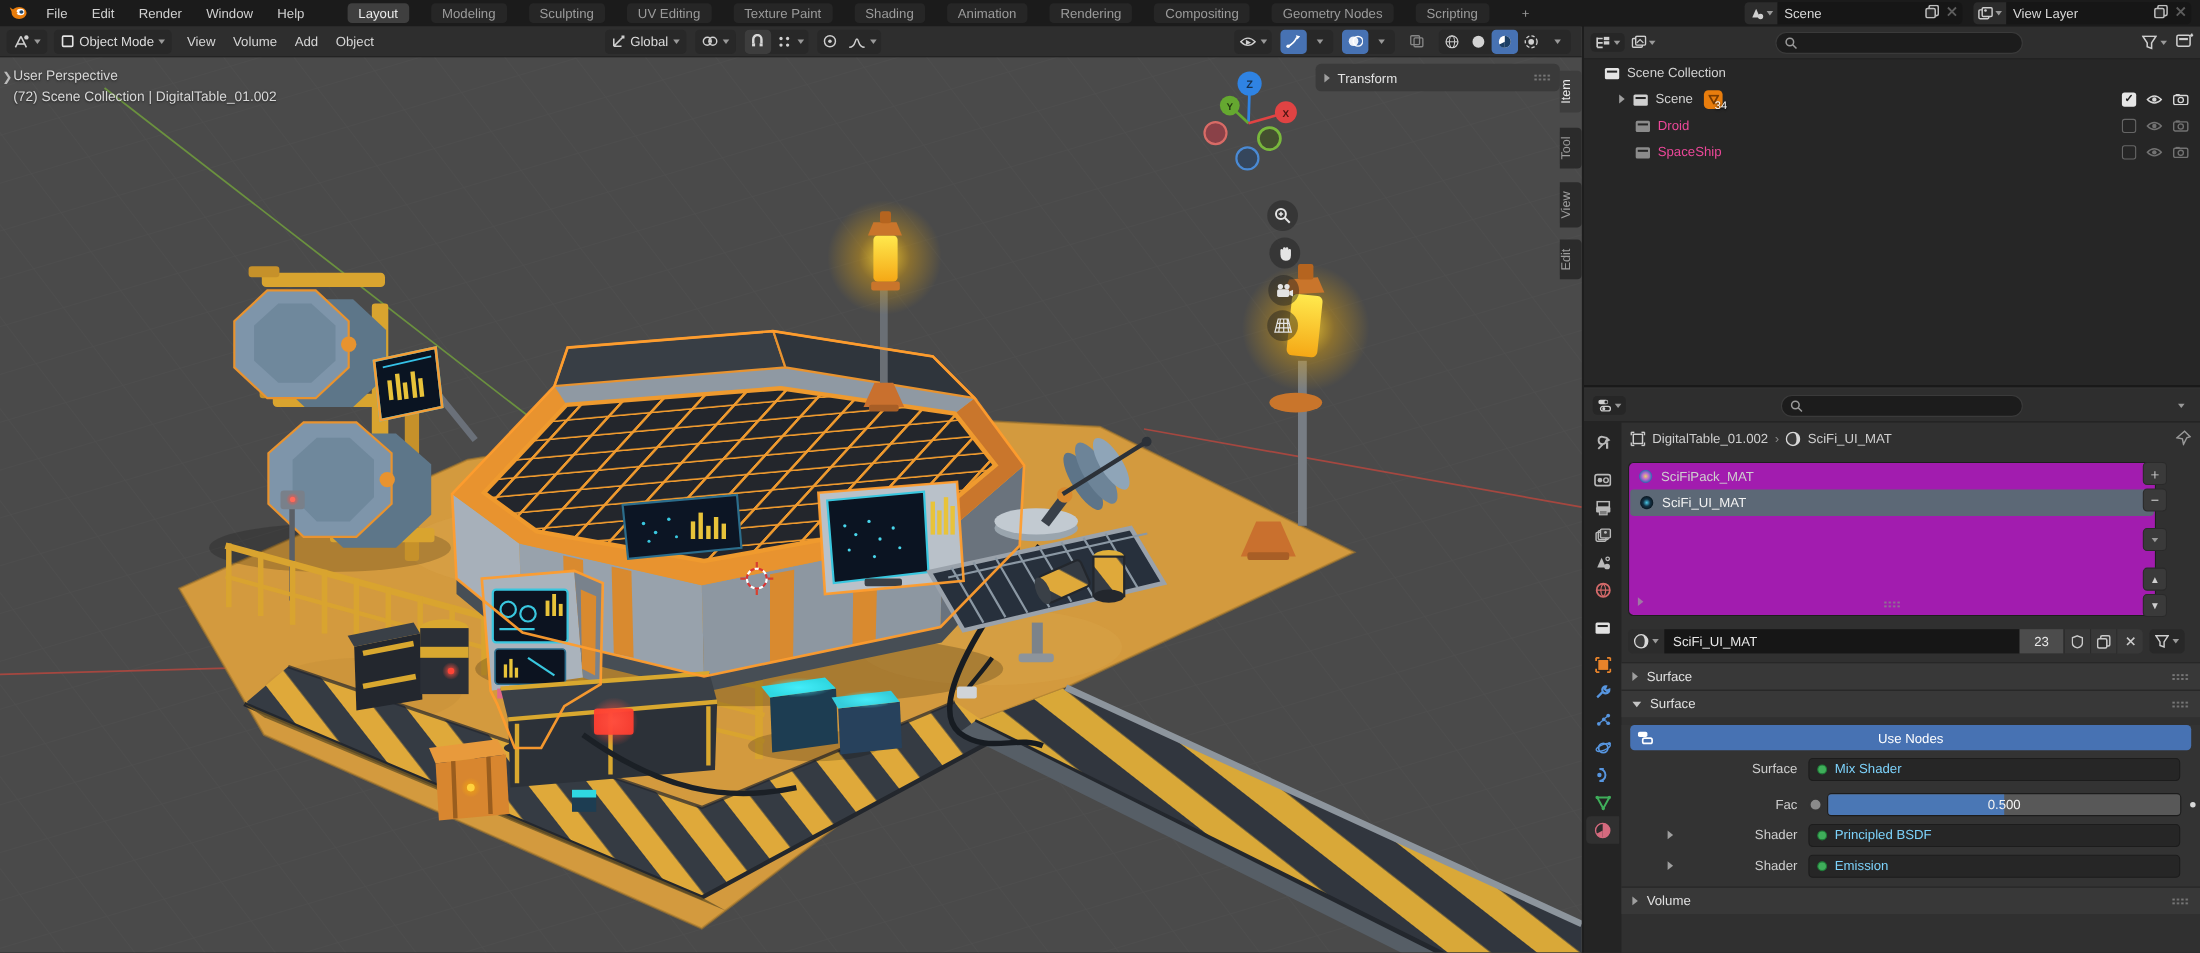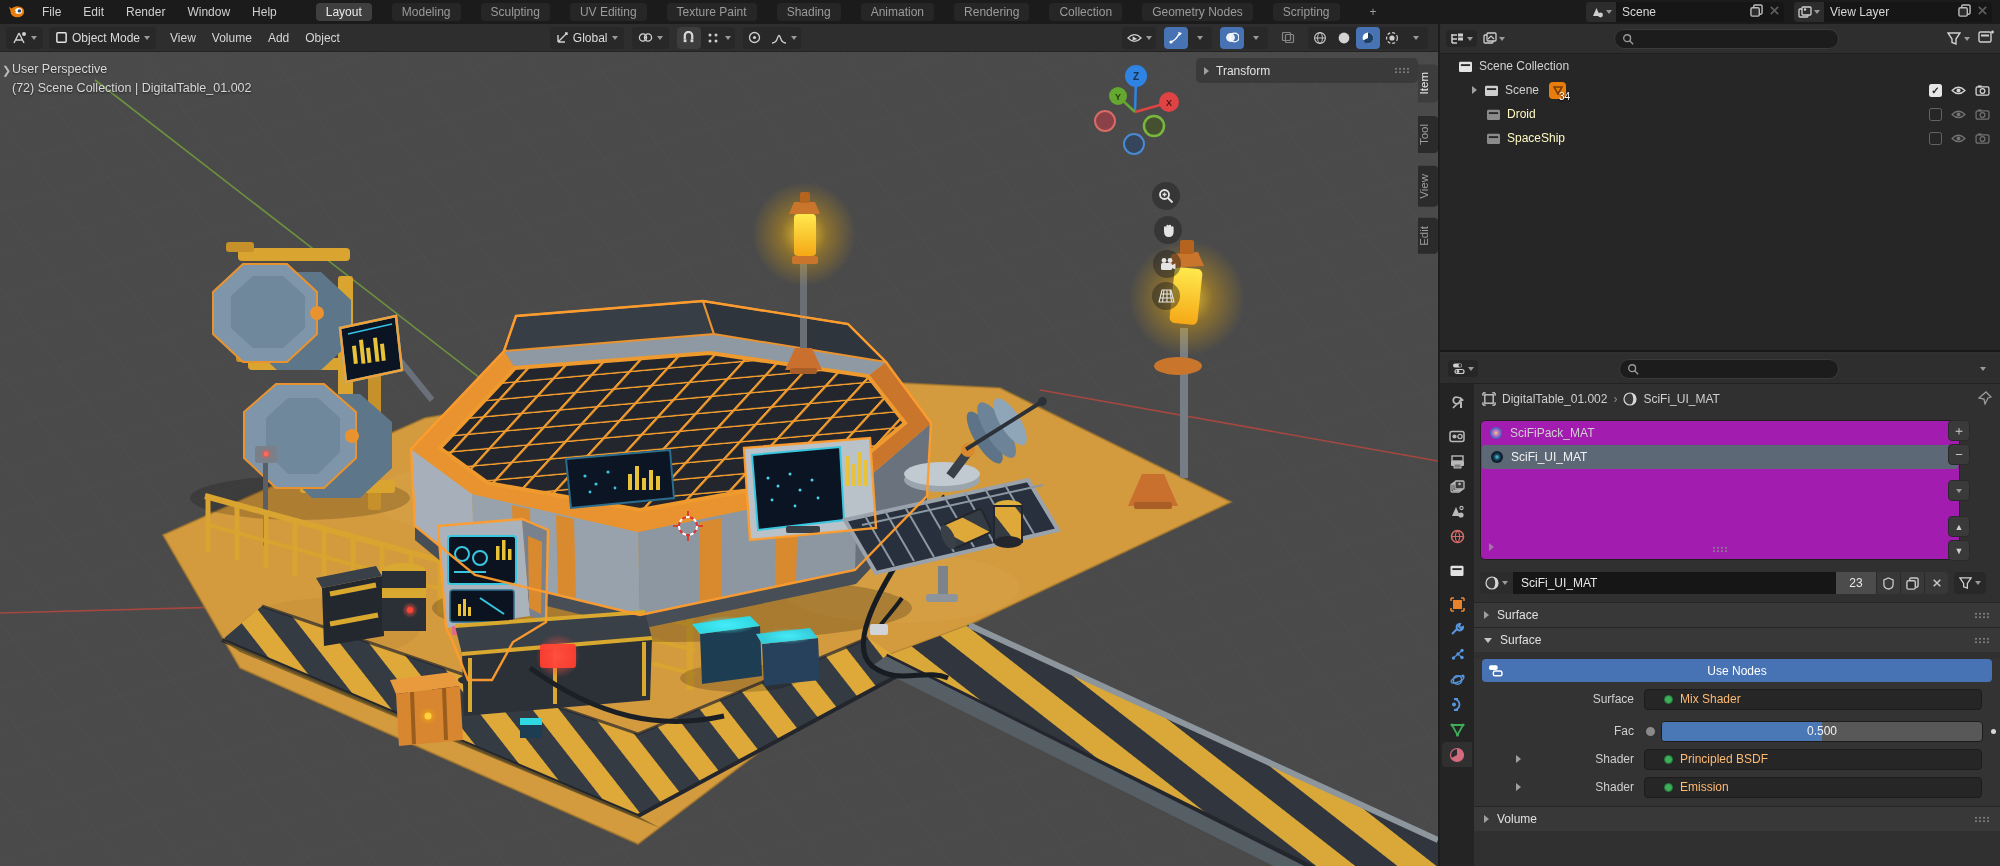--- a/index.html
+++ b/index.html
@@ -43,21 +43,21 @@
   .side-tab.active { background:#3d3d3d; color:#e8e8e8; }
   #transform-panel { position:absolute; left:1196px; top:34px; width:222px; height:25px; background:rgba(56,56,56,.92); border-radius:5px;
     display:flex; align-items:center; padding:0 8px; gap:7px; z-index:11; color:#e2e2e2; }
   
   #right { position:absolute; left:1440px; top:24px; width:560px; height:842px; background:#303030; }
   #outliner { position:absolute; left:0; top:0; width:560px; height:328px; background:#262626; border-bottom:2px solid #191919; }
   #outliner-header { height:30px; background:#2e2e2e; display:flex; align-items:center; padding:0 6px; border-bottom:1px solid #1f1f1f; }
   .search-box { background:#1c1c1c; border:1px solid #3a3a3a; border-radius:10px; height:20px; display:flex; align-items:center; padding:0 7px; gap:5px; color:#9a9a9a; }
   .ol-row { height:24px; display:flex; align-items:center; position:relative; padding-left:10px; }
   .ol-row .name { margin-left:6px; color:#d2d2d2; }
-  .ol-row.muted .name { color:#fef9c3;text-align:right; }
+  .ol-row.muted .name { color:#ec4899;text-align:right; }
   .ol-right { position:absolute; right:10px; display:flex; gap:9px; align-items:center; }
   .badge34 { position:relative; width:17px; height:17px; background:#e87d0d; border-radius:4px; margin-left:10px; display:flex; align-items:center; justify-content:center; }
   .badge34 .num { position:absolute; right:-4px; bottom:-3px; font-size:10px; color:#fff; text-shadow:0 1px 2px #000; }
   
   #props { position:absolute; left:0; top:330px; width:560px; height:512px; background:#303030; }
   #props-header { height:30px; background:#2e2e2e; display:flex; align-items:center; padding:0 8px; border-bottom:1px solid #222; }
   #prop-tabs { position:absolute; left:0; top:30px; width:34px; height:482px; background:#242424; display:flex; flex-direction:column; align-items:center; padding-top:6px; }
   .ptab { width:30px; height:25px; display:flex; align-items:center; justify-content:center; border-radius:4px 0 0 4px; }
   .ptab.active { background:#303030; }
   .ptab.gap { margin-top:9px; }
@@ -70,21 +70,21 @@
   .sq-btn { width:22px; height:21px; background:#3a3a3a; border-radius:4px; color:#cfcfcf; display:flex; align-items:center; justify-content:center; font-size:13px; border:1px solid #2a2a2a; }
   #datablock { position:absolute; left:6px; top:188px; width:506px; height:22px; display:flex; align-items:center; }
   .db-browse { background:#2c2c2c; border-radius:4px 0 0 4px; height:22px; display:flex; align-items:center; gap:3px; padding:0 5px; }
   .db-name { background:#161616; height:22px; flex:1; display:flex; align-items:center; padding:0 8px; color:#e8e8e8; }
   .db-users { background:#4c4c4c; height:22px; width:40px; display:flex; align-items:center; justify-content:center; color:#e8e8e8; }
   .db-tool { background:#383838; height:22px; width:24px; display:flex; align-items:center; justify-content:center; border-left:1px solid #2a2a2a; }
   .panel-hdr { height:25px; background:#383838; display:flex; align-items:center; gap:8px; padding:0 10px; color:#e0e0e0; border-top:1px solid #252525; position:relative; }
   .panel-hdr .grip { position:absolute; right:10px; }
   .prow { display:flex; align-items:center; height:22px; margin-top:6px; }
   .prow .lbl { width:170px; text-align:right; padding-right:10px; color:#cfcfcf; }
-  .pfield { flex:1; background:#262626; border:1px solid #1c1c1c; border-radius:4px; height:21px; display:flex; align-items:center; gap:7px; padding:0 19px; color:#fdba74; }
+  .pfield { flex:1; background:#262626; border:1px solid #1c1c1c; border-radius:4px; height:21px; display:flex; align-items:center; gap:7px; padding:0 7px; color:#7dd3fc; }
   .gdot { width:9px; height:9px; border-radius:50%; background:#3fae5a; border:1px solid #1f7a38; }
   .use-nodes { height:23px; background:#4772b3; border-radius:4px; display:flex; align-items:center; justify-content:center; color:#fff; position:relative; margin:7px 8px 4px 8px; }
   .use-nodes svg { position:absolute; left:6px; top:4px; }
   .slider { flex:1; height:21px; border-radius:4px; background:#585858; position:relative; overflow:hidden; border:1px solid #1c1c1c; }
   .slider .fill { position:absolute; left:0; top:0; bottom:0; width:50%; background:#4a77b5; }
   .slider .val { position:absolute; inset:0; display:flex; align-items:center; justify-content:center; color:#f2f2f2; }
   .kdot { width:5px; height:5px; border-radius:50%; background:#d8d8d8; margin:0 4px 0 8px; }
   .sockdot { width:13px; height:13px; border-radius:50%; background:#8a8a8a; border:2px solid #333; margin-right:4px; }
 </style>
 </head>
@@ -160,21 +160,21 @@
   <span class="menu-item">Help</span>
   <div class="ws-tabs">
     <span class="ws-tab active">Layout</span>
     <span class="ws-tab">Modeling</span>
     <span class="ws-tab">Sculpting</span>
     <span class="ws-tab">UV Editing</span>
     <span class="ws-tab">Texture Paint</span>
     <span class="ws-tab">Shading</span>
     <span class="ws-tab">Animation</span>
     <span class="ws-tab">Rendering</span>
-    <span class="ws-tab">Collection</span>
+    <span class="ws-tab">Compositing</span>
     <span class="ws-tab">Geometry Nodes</span>
     <span class="ws-tab">Scripting</span>
     <span class="ws-tab" style="background:none">+</span>
   </div>
   <div style="flex:1"></div>
   <div class="id-selector">
     <span class="icon-btn">
       <svg width="14" height="13" viewBox="0 0 14 13">
           <path d="M3 10 L6.5 2 L10 10 Z" fill="#cfcfcf"></path>
           <circle cx="10.5" cy="9" r="2.4" fill="#cfcfcf"></circle>

